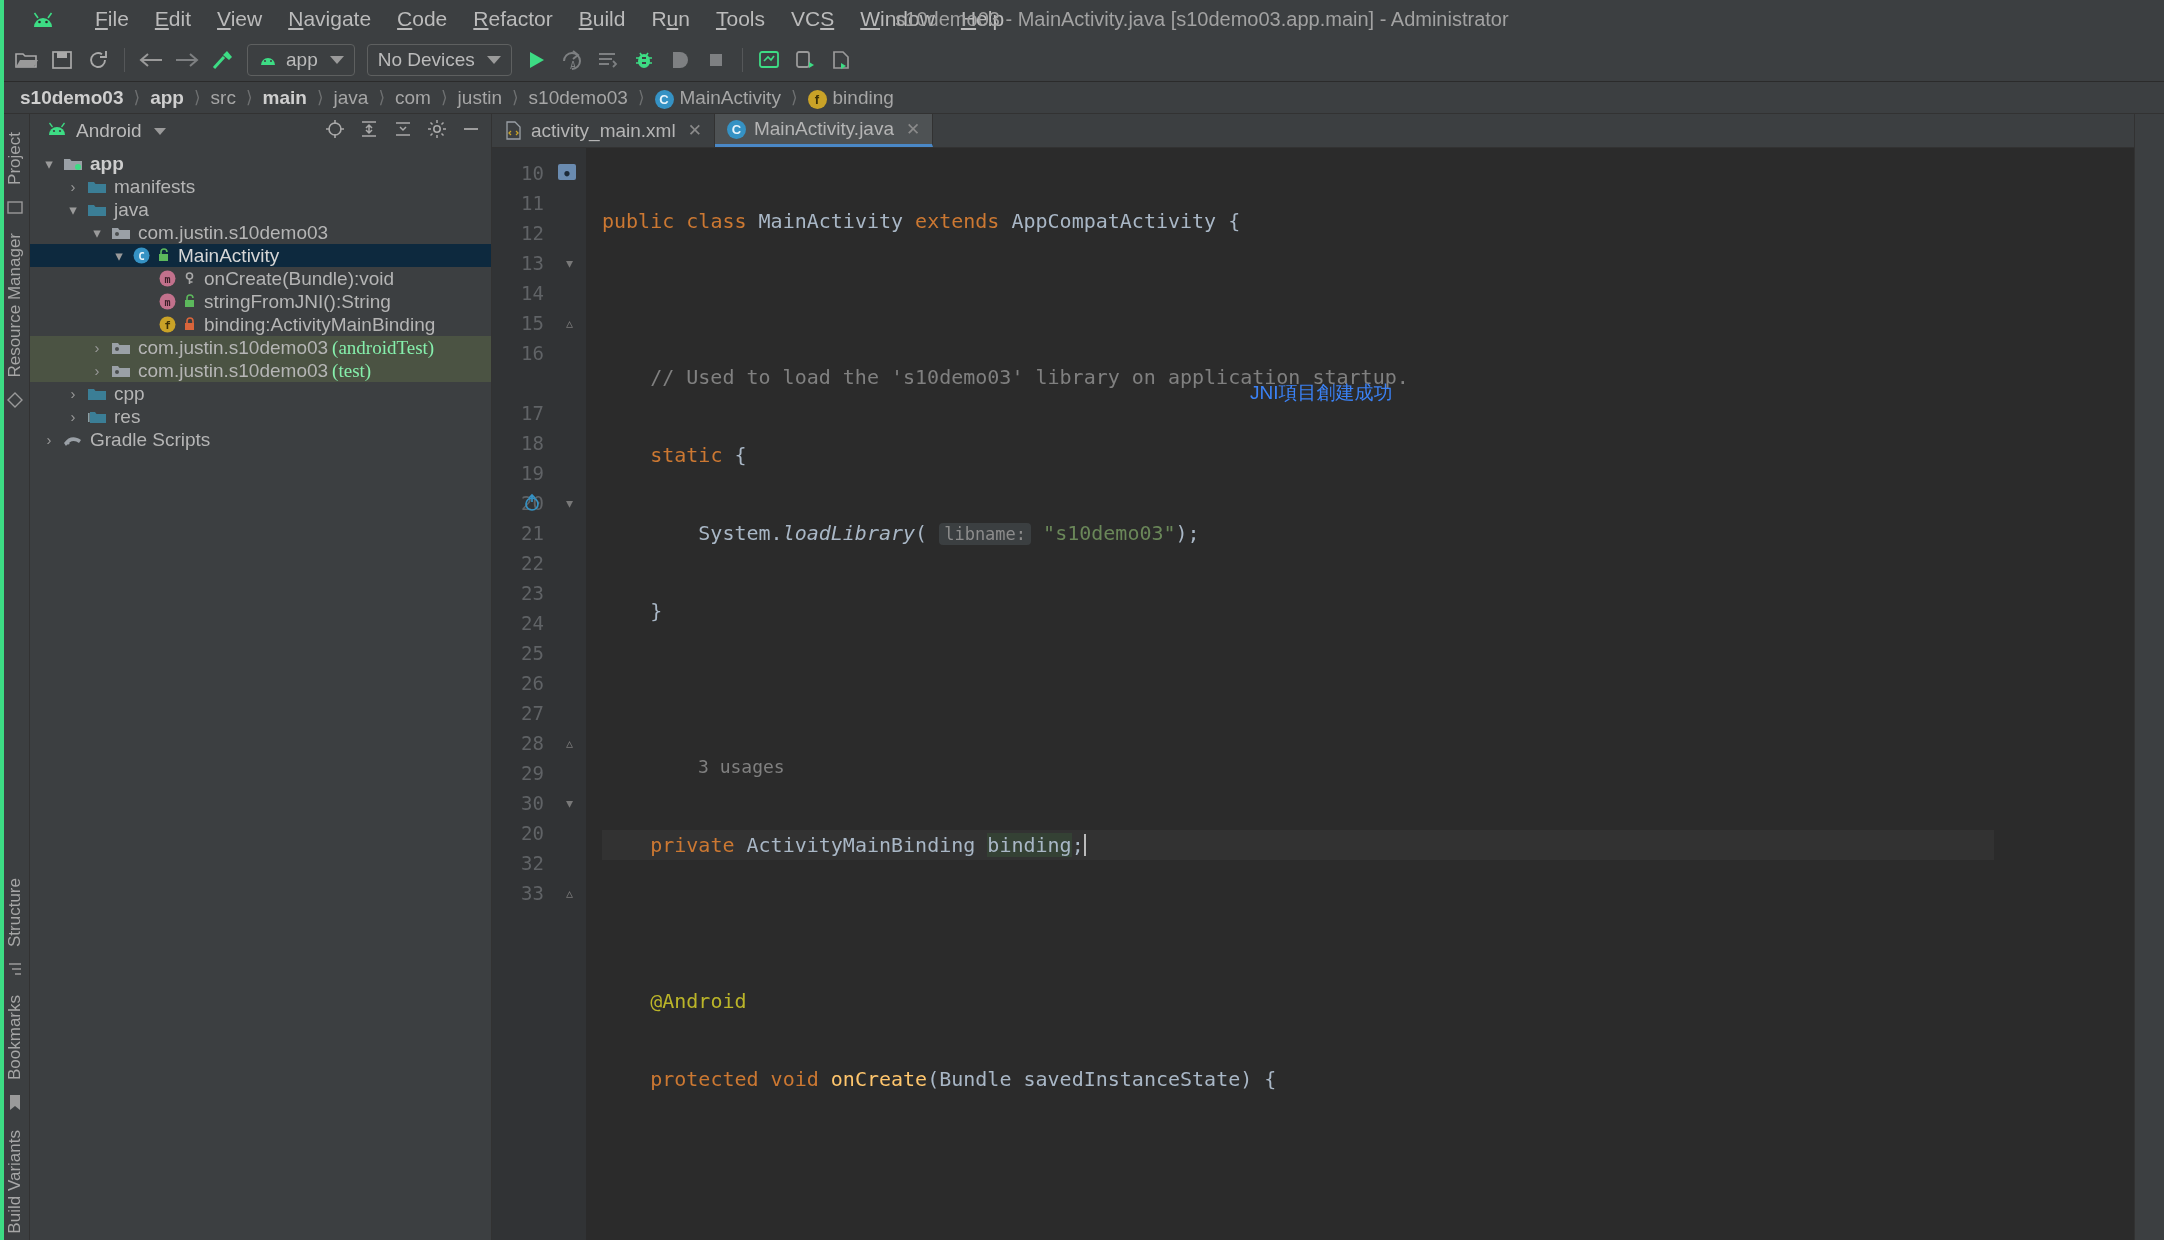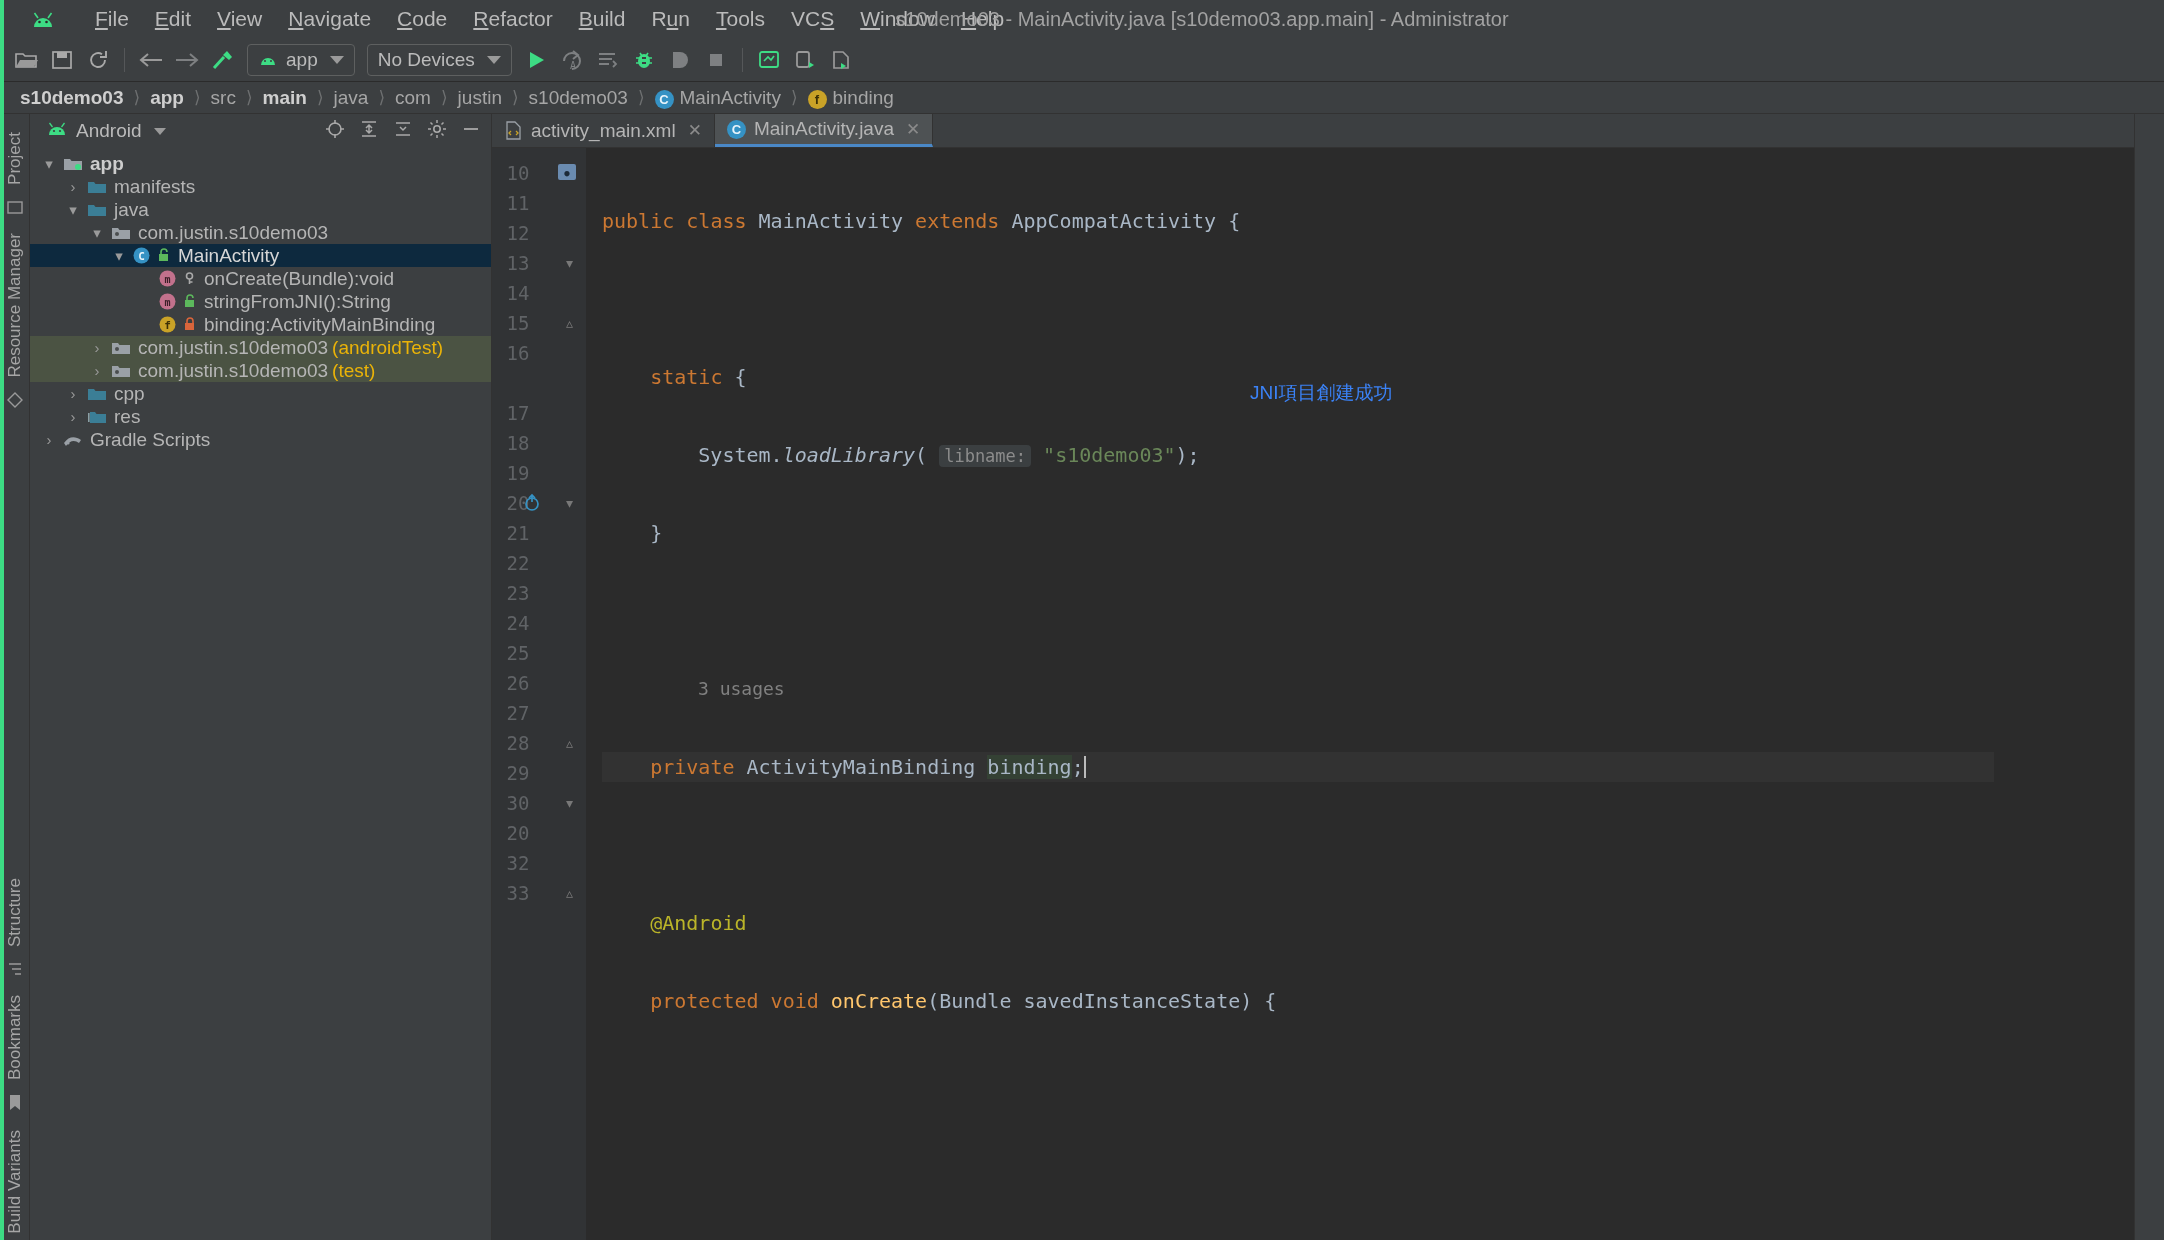--- a/index.html
+++ b/index.html
@@ -157,21 +157,21 @@
   .tree-row.testdir { background: #4b5343; }
   .tree-row .twisty {
     width: 22px; min-width: 22px;
     display: flex; align-items: center; justify-content: center;
     color: #9a9a9a; font-size: 15px;
   }
   .tree-row .ico { width: 26px; min-width: 26px; display: flex; align-items: center; justify-content: center; }
   .tree-row .ico2 { width: 22px; min-width: 22px; display: flex; align-items: center; justify-content: center; }
   .tree-row .lbl { padding-left: 4px; }
   .tree-row .lbl.bold { font-weight: bold; color: #cdcdcd; }
-  .tree-row .muted { color: #eab308; }
+  .tree-row .muted { color: #86efac; font-family: Liberation Serif, serif; }
 
   
   .editor-area { flex: 1; display: flex; flex-direction: column; min-width: 0; background: #2b2b2b; }
   .tabs {
     height: 34px; min-height: 34px;
     background: #3c3f41;
     display: flex; align-items: stretch;
     border-bottom: 1px solid #323232;
   }
   .tab {
@@ -192,21 +192,21 @@
   .ti-xml { background: transparent; }
   .ti-class { background: #3592c4; color: #e8f4fb; }
 
   .code-wrap { flex: 1; display: flex; min-height: 0; position: relative; overflow: hidden; }
   .gutter {
     width: 62px; min-width: 62px;
     background: #313335;
     color: #606366;
     font-family: "DejaVu Sans Mono", monospace;
     font-size: 19px;
-    text-align: center;
+    text-align: right;
     padding-top: 10px;
     user-select: none;
   }
   .gline { height: 30px; line-height: 30px; padding-right: 10px; position: relative; }
   .fold-col {
     width: 32px; min-width: 32px;
     background: #313335;
     padding-top: 10px;
     position: relative;
   }
@@ -779,20 +779,21 @@
           <div class="fline"></div>
           <div class="fline"></div>
           <div class="fline">
               <span class="fold-mark">▵</span>
             </div>
         </div>
 
         <div class="code">
           <div class="cline"><span class="kw">public</span> <span class="kw">class</span> <span class="cls">MainActivity</span> <span class="kw">extends</span> <span class="cls">AppCompatActivity</span> {</div>
           <div class="cline"></div>
+          <div class="cline cmt">    // Used to load the 's10demo03' library on application startup.</div>
           <div class="cline">    <span class="kw">static</span> {</div>
           <div class="cline">        <span class="cls">System</span>.<span class="sfn">loadLibrary</span>( <span class="hint">libname:</span> <span class="str">"s10demo03"</span>);</div>
           <div class="cline">    }</div>
           <div class="cline"></div>
           <div class="usage-hint" style="padding-left:96px">3 usages</div>
           <div class="cline current">    <span class="kw">private</span> <span class="cls">ActivityMainBinding</span> <span class="sel-token">binding</span>;<span class="caret-bar"></span></div>
           <div class="cline"></div>
           <div class="cline">    <span class="anno">@Android</span></div>
           <div class="cline">    <span class="kw">protected</span> <span class="kw">void</span> <span class="fn">onCreate</span>(<span class="cls">Bundle</span> savedInstanceState) {</div>
           <div class="cline"></div>

